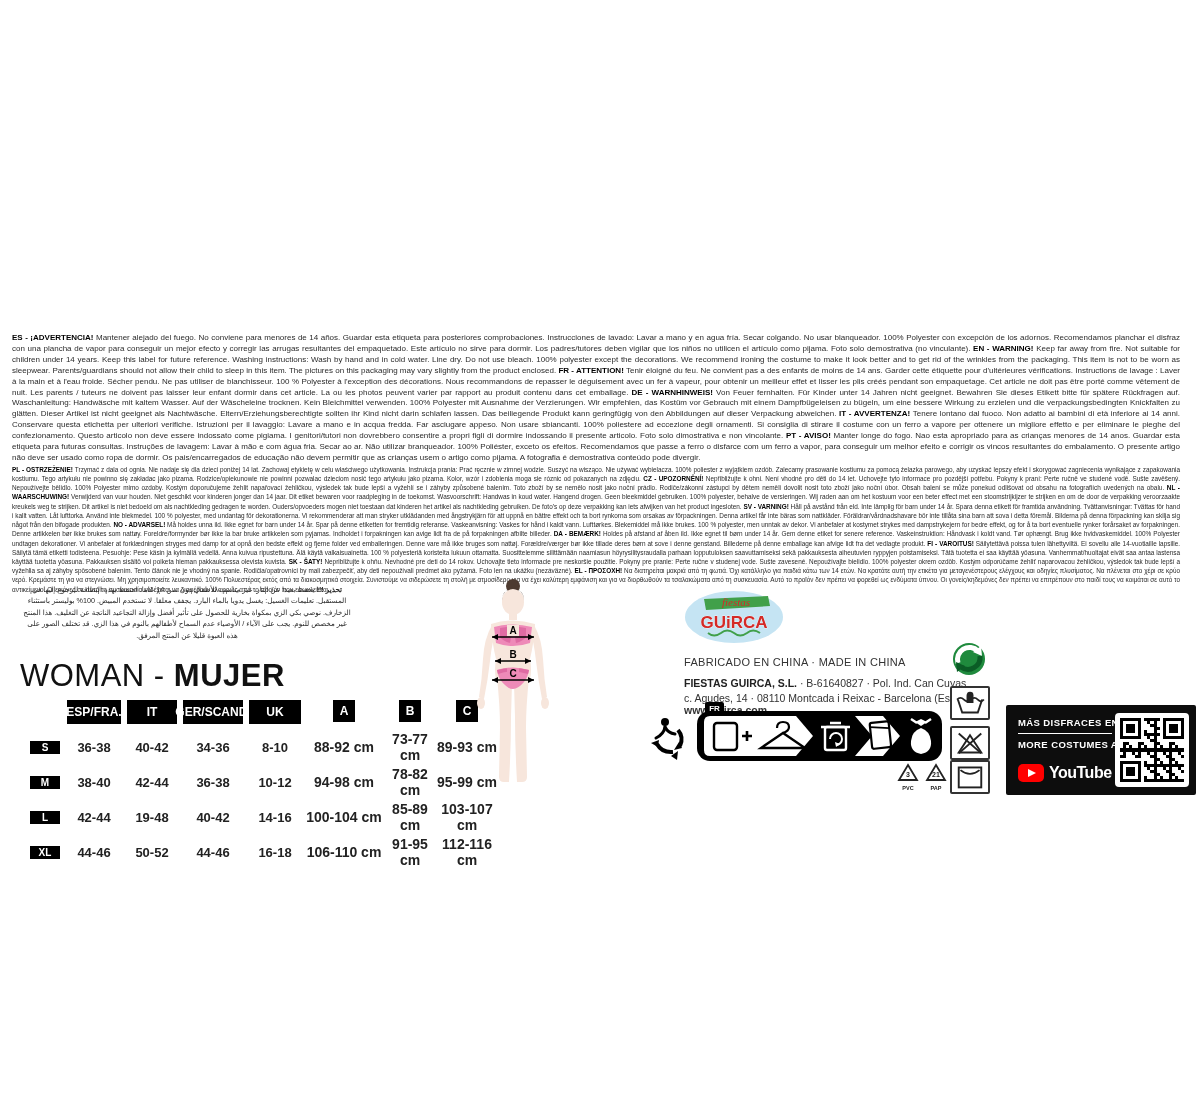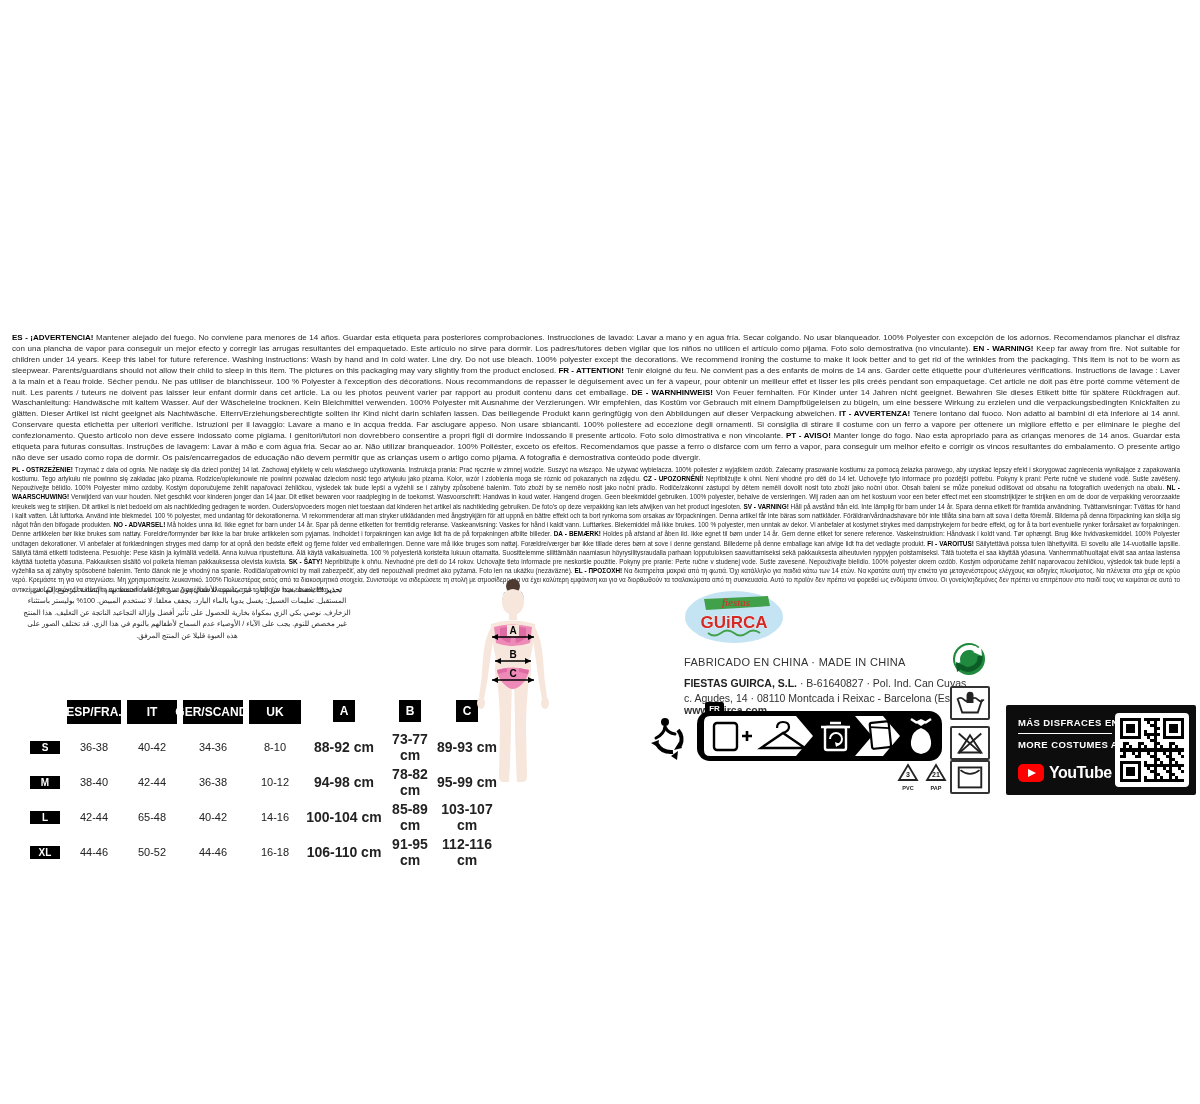--- a/index.html
+++ b/index.html
@@ -20,21 +20,21 @@
   .title .t2{font-weight:800;}
   
   .size-table{position:absolute;left:22px;top:700px;display:grid;
     grid-template-columns:42px 60px 56px 66px 58px 80px 52px 62px;row-gap:3px;}
   .corner{height:24px;}
   .th{background:#000;color:#fff;font-weight:bold;font-size:12px;height:24px;margin:0 3px 4px 3px;
     display:flex;align-items:center;justify-content:center;}
   .th.sq{width:22px;height:22px;margin:0 auto 6px auto;font-size:12px;}
   .tsize{width:30px;height:13px;background:#000;color:#fff;font-size:10px;font-weight:bold;
     display:flex;align-items:center;justify-content:center;margin:auto auto auto 8px;}
-  .td{font-size:11px;font-weight:400;text-align:center;align-self:center;color:#222;}
+  .td{font-size:13px;font-weight:700;text-align:center;align-self:center;color:#222;}
   .td.cm{font-size:14px;font-weight:700;}
   
   .figure{position:absolute;left:458px;top:577px;}
   
   .brand{position:absolute;left:650px;top:590px;width:330px;margin-left:34px;}
   .made-in{margin-top:8px;font-size:11px;letter-spacing:.3px;color:#333;}
   .company{margin-top:9px;font-size:10.5px;color:#333;}
   .company b{color:#222;}
   .address{margin-top:3px;font-size:10.5px;color:#333;}
   
@@ -66,20 +66,23 @@
 
   <div class="warnings">
     <div id="warn-large" class="warn-large"><b>ES - ¡ADVERTENCIA! </b>Mantener alejado del fuego. No conviene para menores de 14 años. Guardar esta etiqueta para posteriores comprobaciones. Instrucciones de lavado: Lavar a mano y en agua fría. Secar colgando. No usar blanqueador. 100% Polyester con excepción de los adornos. Recomendamos planchar el disfraz con una plancha de vapor para conseguir un mejor efecto y corregir las arrugas resultantes del empaquetado. Este artículo no sirve para dormir. Los padres/tutores deben vigilar que los niños no utilicen el artículo como pijama. Foto solo demostrativa (no vinculante). <b>EN - WARNING! </b>Keep far away from fire. Not suitable for children under 14 years. Keep this label for future reference. Washing instructions: Wash by hand and in cold water. Line dry. Do not use bleach. 100% polyester except the decorations. We recommend ironing the costume to make it look better and to get rid of the wrinkles from the packaging. This item is not to be worn as sleepwear. Parents/guardians should not allow their child to sleep in this item. The pictures on this packaging may vary slightly from the product enclosed. <b>FR - ATTENTION! </b>Tenir éloigné du feu. Ne convient pas a des enfants de moins de 14 ans. Garder cette étiquette pour d'ultérieures vérifications. Instructions de lavage : Laver à la main et à l'eau froide. Sécher pendu. Ne pas utiliser de blanchisseur. 100 % Polyester à l'exception des décorations. Nous recommandons de repasser le déguisement avec un fer à vapeur, pour obtenir un meilleur effet et lisser les plis créés pendant son empaquetage. Cet article ne doit pas être porté comme vêtement de nuit. Les parents / tuteurs ne doivent pas laisser leur enfant dormir dans cet article. La ou les photos peuvent varier par rapport au produit contenu dans cet emballage. <b>DE - WARNHINWEIS! </b>Von Feuer fernhalten. Für Kinder unter 14 Jahren nicht geeignet. Bewahren Sie dieses Etikett bitte für spätere Rückfragen auf. Waschanleitung: Handwäsche mit kaltem Wasser. Auf der Wäscheleine trocknen. Kein Bleichmittel verwenden. 100% Polyester mit Ausnahme der Verzierungen. Wir empfehlen, das Kostüm vor Gebrauch mit einem Dampfbügeleisen zu bügeln, um eine bessere Wirkung zu erzielen und die verpackungsbedingten Knickfalten zu glätten. Dieser Artikel ist nicht geeignet als Nachtwäsche. Eltern/Erziehungsberechtigte sollten ihr Kind nicht darin schlafen lassen. Das beiliegende Produkt kann geringfügig von den Abbildungen auf dieser Verpackung abweichen. <b>IT - AVVERTENZA! </b>Tenere lontano dal fuoco. Non adatto ai bambini di età inferiore ai 14 anni. Conservare questa etichetta per ulteriori verifiche. Istruzioni per il lavaggio: Lavare a mano e in acqua fredda. Far asciugare appeso. Non usare sbiancanti. 100% poliestere ad eccezione degli ornamenti. Si consiglia di stirare il costume con un ferro a vapore per ottenere un migliore effetto e per eliminare le pieghe del confezionamento. Questo articolo non deve essere indossato come pigiama. I genitori/tutori non dovrebbero consentire a propri figli di dormire indossando il presente articolo. Foto solo dimostrativa e non vincolante. <b>PT - AVISO! </b>Manter longe do fogo. Nao esta apropriado para as crianças menores de 14 anos. Guardar esta etiqueta para futuras consultas. Instruções de lavagem: Lavar à mão e com água fria. Secar ao ar. Não utilizar branqueador. 100% Poliéster, exceto os efeitos. Recomendamos que passe a ferro o disfarce com um ferro a vapor, para conseguir um melhor efeito e corrigir os vincos resultantes do embalamento. O presente artigo não deve ser usado como ropa de dormir. Os pais/encarregados de educação não devem permitir que as crianças usem o artigo como pijama. A fotografia é demostrativa conteúdo pode divergir. </div>
     <div id="warn-small" class="warn-small"><b>PL - OSTRZEŻENIE! </b>Trzymać z dala od ognia. Nie nadaje się dla dzieci poniżej 14 lat. Zachowaj etykietę w celu właściwego użytkowania. Instrukcja prania: Prać ręcznie w zimnej wodzie. Suszyć na wisząco. Nie używać wybielacza. 100% poliester z wyjątkiem ozdób. Zalecamy prasowanie kostiumu za pomocą żelazka parowego, aby uzyskać lepszy efekt i skorygować zagniecenia wynikające z zapakowania kostiumu. Tego artykułu nie powinno się zakładac jako pizama. Rodzice/opiekunowie nie powinni pozwalac dzieciom nosić tego artykułu jako pizama. Kolor, wzór i zdobienia moga sie róznic od pokazanych na zdjęciu. <b>CZ - UPOZORNĚNÍ! </b>Nepřibližujte k ohni. Není vhodné pro děti do 14 let. Uchovejte tyto informace pro pozdější potřebu. Pokyny k praní: Perte ručně ve studené vodě. Sušte zavěšený. Nepoužívejte bělidlo. 100% Polyester mimo ozdoby. Kostým doporučujeme žehlit napařovací žehličkou, výsledek tak bude lepší a vyžehlí se i záhyby způsobené balenim. Toto zboží by se nemělo nosit jako noční prádlo. Rodiče/zákonní zástupci by dětem neměli dovolit nosit toto zboží jako noční úbor. Obsah balení se může ponekud odlišovat od obsahu na fotografiích uvedených na obalu. <b>NL - WAARSCHUWING! </b>Verwijderd van vuur houden. Niet geschikt voor kinderen jonger dan 14 jaar. Dit etiket bewaren voor raadpleging in de toekomst. Wasvoorschrift: Handwas in koud water. Hangend drogen. Geen bleekmiddel gebruiken. 100% polyester, behalve de versieringen. Wij raden aan om het kostuum voor een beter effect met een stoomstrijkijzer te strijken en om de door de verpakking veroorzaakte kreukels weg te strijken. Dit artikel is niet bedoeld om als nachtkleding gedragen te worden. Ouders/opvoeders mogen niet toestaan dat kinderen het artikel als nachtkleding gebruiken. De foto's op deze verpakking kan iets afwijken van het product ingesloten. <b>SV - VARNING! </b>Håll på avstånd från eld. Inte lämplig för barn under 14 år. Spara denna etikett för framtida användning. Tvättanvisningar: Tvättas för hand i kallt vatten. Låt lufttorka. Använd inte blekmedel. 100 % polyester, med undantag för dekorationerna. Vi rekommenderar att man stryker utklädanden med ångstrykjärn för att uppnå en bättre effekt och ta bort rynkorna som orsakas av förpackningen. Denna artikel får inte bäras som nattkläder. Föräldrar/vårdnadshavare bör inte tillåta sina barn att sova i detta föremål. Bilderna på denna förpackning kan skilja sig något från den bifogade produkten. <b>NO - ADVARSEL! </b>Må holdes unna ild. Ikke egnet for barn under 14 år. Spar på denne etiketten for fremtidig referanse. Vaskeanvisning: Vaskes for hånd i kaldt vann. Lufttørkes. Blekemiddel må ikke brukes. 100 % polyester, men unntak av dekor. Vi anbefaler at kostymet strykes med dampstrykejern for bedre effekt, og for å ta bort eventuelle rynker forårsaket av forpakningen. Denne artikkelen bør ikke brukes som nattøy. Foreldre/formynder bør ikke la bar bruke artikkelen som pyjamas. Indholdet i forpakningen kan avige lidt fra de på forpakningen afbilte billeder. <b>DA - BEMÆRK! </b>Holdes på afstand af åben ild. Ikke egnet til børn under 14 år. Gem denne etiket for senere reference. Vaskeinstruktion: Håndvask i koldt vand. Tør ophængt. Brug ikke hvidvaskemiddel. 100% Polyester undtagen dekorationer. Vi anbefaler at forklædningen stryges med damp for at opnå den bedste effekt og fjerne folder ved emballeringen. Denne vare må ikke bruges som nattøj. Forældre/værger bør ikke tillade deres børn at sove i denne genstand. Billederne på denne emballage kan afvige lidt fra det vedlagte produkt. <b>FI - VAROITUS! </b>Säilytettävä poissa tulen lähettyviltä. Ei sovellu alle 14-vuotiaille lapsille. Säilytä tämä etiketti todisteena. Pesuohje: Pese käsin ja kylmällä vedellä. Anna kuivua ripustettuna. Älä käytä valkaisuainetta. 100 % polyesteriä koristeita lukuun ottamatta. Suosittelemme silittämään naamiasun höyrysilitysraudalla parhaan lopputuloksen saavuttamiseksi sekä pakkauksesta aiheutuvien ryppyjen poistamiseksi. Tätä tuotetta ei saa käyttää yöasuna. Vanhemmat/huoltajat eivät saa antaa lastensa käyttää tuotetta yöasuna. Pakkauksen sisältö voi poiketa hieman pakkauksessa olevista kuvista. <b>SK - ŠATY! </b>Nepribližujte k ohňu. Nevhodné pre deti do 14 rokov. Uchovajte tieto informacie pre neskoršie použitie. Pokyny pre pranie: Perte ručne v studenej vode. Sušte zavesené. Nepoužívajte bielidlo. 100% polyester okrem ozdôb. Kostým odporúčame žehliť naparovacou žehličkou, výsledok tak bude lepší a vyžehlia sa aj záhyby spôsobené balením. Tento článok nie je vhodný na spanie. Rodičia/opatrovníci by mali zabezpečiť, aby deti nepoužívali predmet ako pyžamá. Foto len na ukážku (nezáväzné). <b>EL - ΠΡΟΣΟΧΗ! </b>Να διατηρείται μακριά από τη φωτιά. Όχι κατάλληλο για παιδιά κάτω των 14 ετών. Να κρατάτε αυτή την ετικέτα για μεταγενέστερους ελέγχους και οδηγίες πλυσίματος. Να πλένεται στο χέρι σε κρύο νερό. Κρεμάστε τη για να στεγνώσει. Μη χρησιμοποιείτε λευκαντικό. 100% Πολυεστέρας εκτός από τα διακοσμητικά στοιχεία. Συνιστούμε να σιδερώσετε τη στολή με ατμοσίδερο για να έχει καλύτερη εμφάνιση και για να διορθωθούν τα τσαλακώματα από τη συσκευασία. Αυτό το προϊόν δεν πρέπει να φορεθεί ως ενδύματα ύπνου. Οι γονείς/κηδεμόνες δεν πρέπει να επιτρέπουν στο παιδί τους να κοιμάται σε αυτό το αντικείμενο. Οι εικόνες σε αυτή τη συσκευασία ενδέχεται να διαφέρουν ελαφρώς από το προϊόν που εσωκλείεται. </div>
   </div>
   <div class="arabic">
     <b>تحذير !!!</b>
     <span>يحفظ بعيدا عن النار. غير مناسب للأطفال دون سن 14 عاما. احتفظ بهذه البطاقة للرجوع إليها في المستقبل. تعليمات الغسيل: يغسل يدويا بالماء البارد. يجفف معلقا. لا تستخدم المبيض. 100% بوليستر باستثناء الزخارف. نوصي بكي الزي بمكواة بخارية للحصول على تأثير أفضل وإزالة التجاعيد الناتجة عن التغليف. هذا المنتج غير مخصص للنوم. يجب على الآباء / الأوصياء عدم السماح لأطفالهم بالنوم في هذا الزي. قد تختلف الصور على هذه العبوة قليلا عن المنتج المرفق.</span>
   </div>
 
+  <div class="title">
+    <span class="t1">WOMAN - </span><span class="t2">MUJER</span>
+  </div>
 
   <div id="size-grid" class="size-table">
       <div class="corner"></div>
       <div class="th">ESP/FRA.</div>
       <div class="th">IT</div>
       <div class="th">GER/SCAND.</div>
       <div class="th">UK</div>
       <div class="th sq">A</div>
       <div class="th sq">B</div>
       <div class="th sq">C</div>
@@ -94,21 +97,21 @@
       <div class="tsize">M</div>
       <div class="td">38-40</div>
       <div class="td">42-44</div>
       <div class="td">36-38</div>
       <div class="td">10-12</div>
       <div class="td cm">94-98 cm</div>
       <div class="td cm">78-82 cm</div>
       <div class="td cm">95-99 cm</div>
       <div class="tsize">L</div>
       <div class="td">42-44</div>
-      <div class="td">65-48</div>
+      <div class="td">19-48</div>
       <div class="td">40-42</div>
       <div class="td">14-16</div>
       <div class="td cm">100-104 cm</div>
       <div class="td cm">85-89 cm</div>
       <div class="td cm">103-107 cm</div>
       <div class="tsize">XL</div>
       <div class="td">44-46</div>
       <div class="td">50-52</div>
       <div class="td">44-46</div>
       <div class="td">16-18</div>

